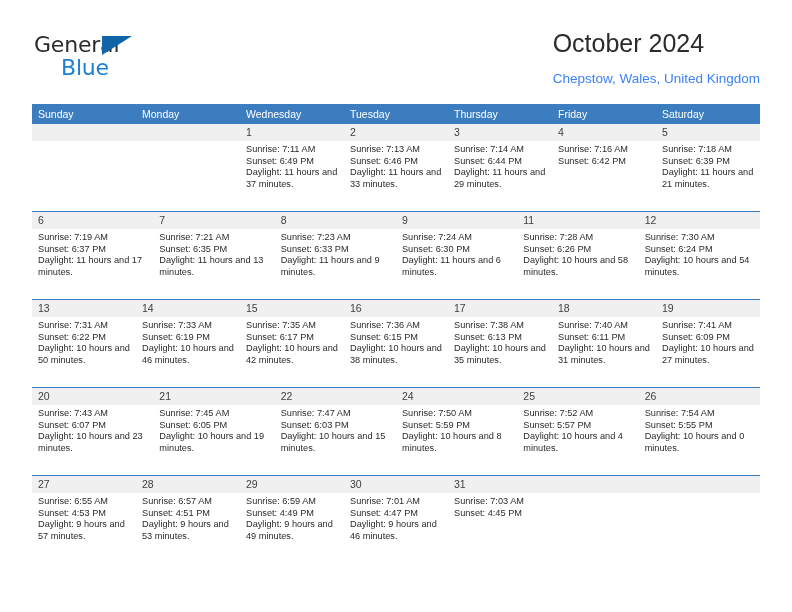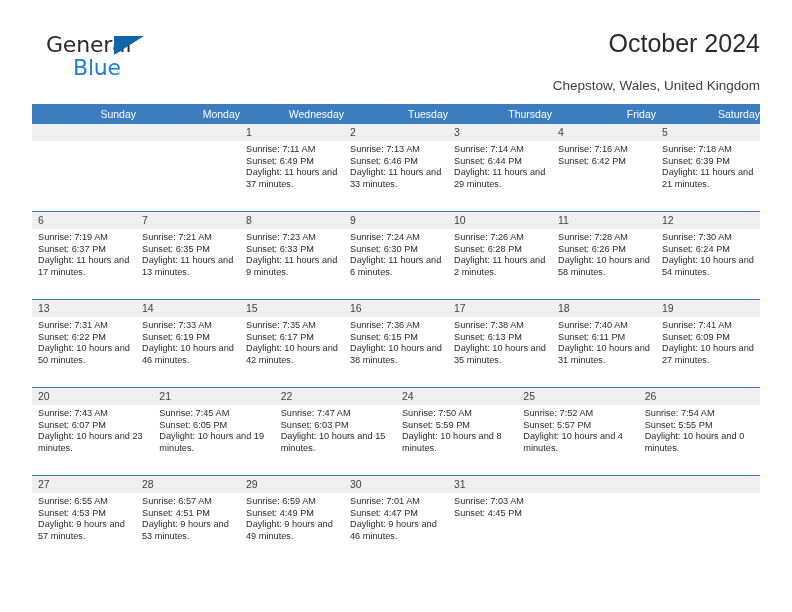--- a/index.html
+++ b/index.html
@@ -24,21 +24,21 @@
   
   .header {
     position: absolute;
     left: 32px;
     top: 28px;
     right: 32px;
     height: 72px;
   }
   .logo {
     position: absolute;
-    left: 12px;
+    left: 0;
     top: 6px;
     width: 200px;
     height: 52px;
   }
   .logo-general {
     position: absolute;
     left: 2px;
     top: 0px;
     font-size: 22px;
     letter-spacing: -0.2px;
@@ -64,33 +64,33 @@
     letter-spacing: -0.2px;
     color: #1b7fd4;
     font-family: "DejaVu Sans", sans-serif;
     font-weight: 400;
     line-height: 1;
   }
   .title-block {
     position: absolute;
     right: 0;
     top: 0;
-    text-align: right;
+    text-align: left;
   }
   .cal-title {
     font-size: 25px;
     color: #2b2b2b;
     font-weight: 400;
     line-height: 1.25;
     white-space: nowrap;
   }
   .cal-subtitle {
-    margin-top: 19px;
+    margin-top: 12px;
     font-size: 13.5px;
-    color: #404040;
+    color: #3b82f6;
     font-weight: 400;
     white-space: nowrap;
   }
 
   
   .calendar {
     position: absolute;
     left: 32px;
     top: 104px;
     width: 728px;
@@ -102,21 +102,20 @@
   }
   .dow-cell {
     flex: 1 1 0;
     color: #ffffff;
     font-size: 10.5px;
     line-height: 20px;
     padding-left: 6px;
     box-sizing: border-box;
     white-space: nowrap;
     overflow: hidden;
-    text-align: right;
   }
   .week-row {
     display: flex;
     border-top: 1px solid #3c7dc0;
     height: 87px;
   }
   .week-row:first-of-type {
     border-top: none;
   }
   .day-cell {
@@ -256,28 +255,20 @@
           </div>
           <div class="day-cell">
             <div class="day-number">9</div>
             <div class="day-info">
               <div>Sunrise: 7:24 AM</div>
               <div>Sunset: 6:30 PM</div>
               <div class="wrap">Daylight: 11 hours and 6 minutes.</div>
             </div>
           </div>
           <div class="day-cell">
-            <div class="day-number">10</div>
-            <div class="day-info">
-              <div>Sunrise: 7:26 AM</div>
-              <div>Sunset: 6:28 PM</div>
-              <div class="wrap">Daylight: 11 hours and 2 minutes.</div>
-            </div>
-          </div>
-          <div class="day-cell">
             <div class="day-number">11</div>
             <div class="day-info">
               <div>Sunrise: 7:28 AM</div>
               <div>Sunset: 6:26 PM</div>
               <div class="wrap">Daylight: 10 hours and 58 minutes.</div>
             </div>
           </div>
           <div class="day-cell">
             <div class="day-number">12</div>
             <div class="day-info">

